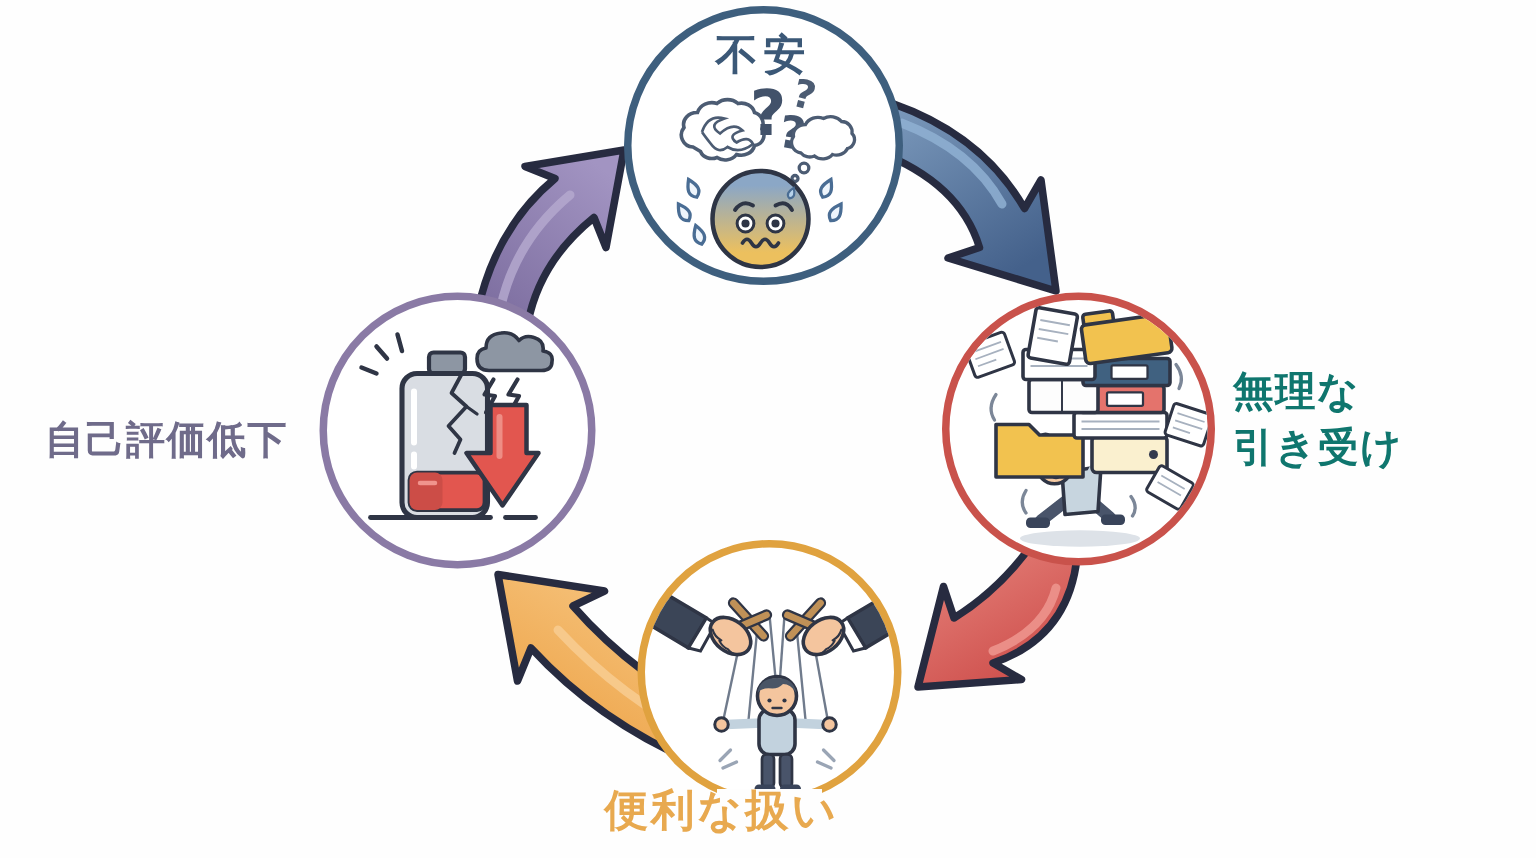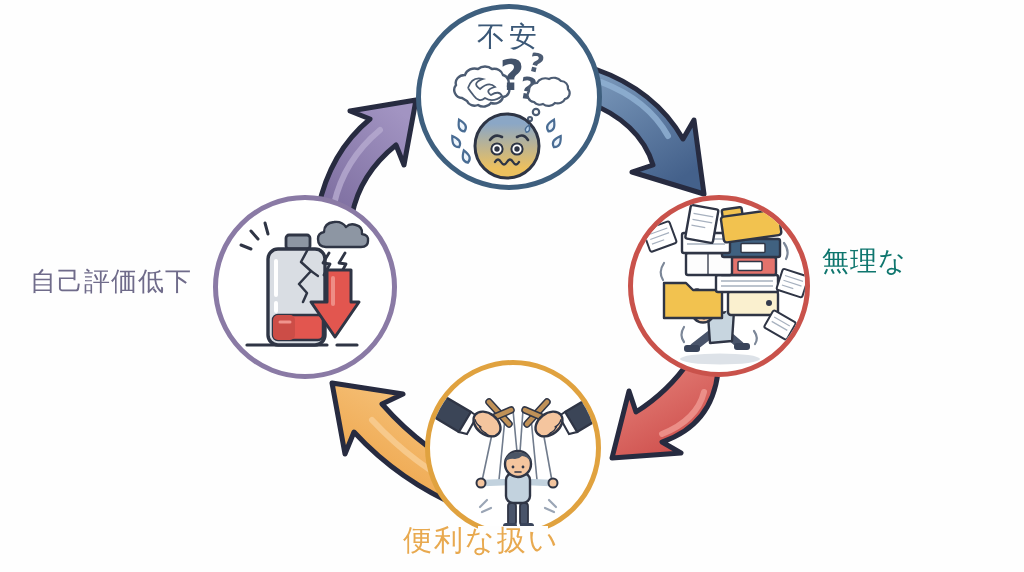--- a/index.html
+++ b/index.html
@@ -6,25 +6,25 @@
   .stage{position:relative;width:1024px;height:572px;background:#fefefe;overflow:hidden;
          font-family:"Liberation Sans",sans-serif;}
   .arrow-layer{position:absolute;left:0;top:0;z-index:1;}
   .node{position:absolute;border-radius:50%;background:#ffffff;z-index:2;overflow:hidden;}
   .node svg{position:absolute;left:-5px;top:-5px;}
   .node-top   {left:416px;top:4px;  width:176px;height:176px;border:5px solid #3e5f7e;}
   .node-right {left:628px;top:195px;width:172px;height:172px;border:5px solid #c9524b;}
   .node-bottom{left:425px;top:360px;width:166px;height:166px;border:5px solid #e0a23f;}
   .node-left  {left:213px;top:195px;width:174px;height:174px;border:5px solid #8a7aa5;}
   .gap-patch{position:absolute;left:478px;top:526px;width:70px;height:14px;background:#fefefe;z-index:3;}
-  .lbl{position:absolute;font-weight:normal;z-index:4;white-space:pre;}
+  .lbl{position:absolute;font-weight:bold;z-index:4;white-space:pre;}
   .lbl-top{left:416px;top:18px;width:186px;text-align:center;font-size:28px;color:#3b5877;letter-spacing:4px;z-index:5;}
   .lbl-right{left:822px;top:243px;font-size:27px;color:#0f766e;line-height:37px;letter-spacing:1px;}
   .lbl-bottom{left:403px;top:521px;width:220px;text-align:left;font-size:29px;color:#e8a94f;letter-spacing:2px;}
-  .lbl-left{left:20px;top:264px;width:172px;text-align:right;font-size:26px;color:#6f6b8a;letter-spacing:1px;}
+  .lbl-left{left:20px;top:276px;width:172px;text-align:right;font-size:26px;color:#6f6b8a;letter-spacing:1px;}
   .qmark{font-family:"DejaVu Sans",sans-serif;font-weight:bold;}
 </style>
 </head>
 <body>
 
 <div class="stage">
 
   <svg class="arrow-layer" width="1024" height="572" viewBox="0 0 1024 572">
     <defs>
       <linearGradient id="gBlue" x1="0" y1="0" x2="0.6" y2="1">
@@ -175,21 +175,21 @@
           </g>
       </g>
       <g stroke="#7c8798" stroke-width="2.2" stroke-linecap="round" fill="none">
         <path d="M36,68 q-6,9 -1,17"></path>
         <path d="M156,48 q6,8 2,16"></path>
         <path d="M56,132 q-5,8 0,15"></path>
         <path d="M126,136 q5,7 1,13"></path>
       </g>
     </svg>
   </div>
-  <div class="lbl lbl-right"><span>無理な</span><br></div>
+  <div class="lbl lbl-right"><span>無理な</span><br><span>引き受け</span></div>
 
   <div class="node node-bottom">
     <svg width="186" height="186" viewBox="0 0 186 186">
       <ellipse cx="93" cy="173" rx="32" ry="4.5" fill="#dde2e8"></ellipse>
 
       <g stroke="#707b8c" stroke-width="1.6">
         <path d="M70,60 L57,121"></path>
           <path d="M80,58 L74,120"></path>
           <path d="M88,50 L92,92"></path>
         <path d="M116,60 L127,121"></path>

